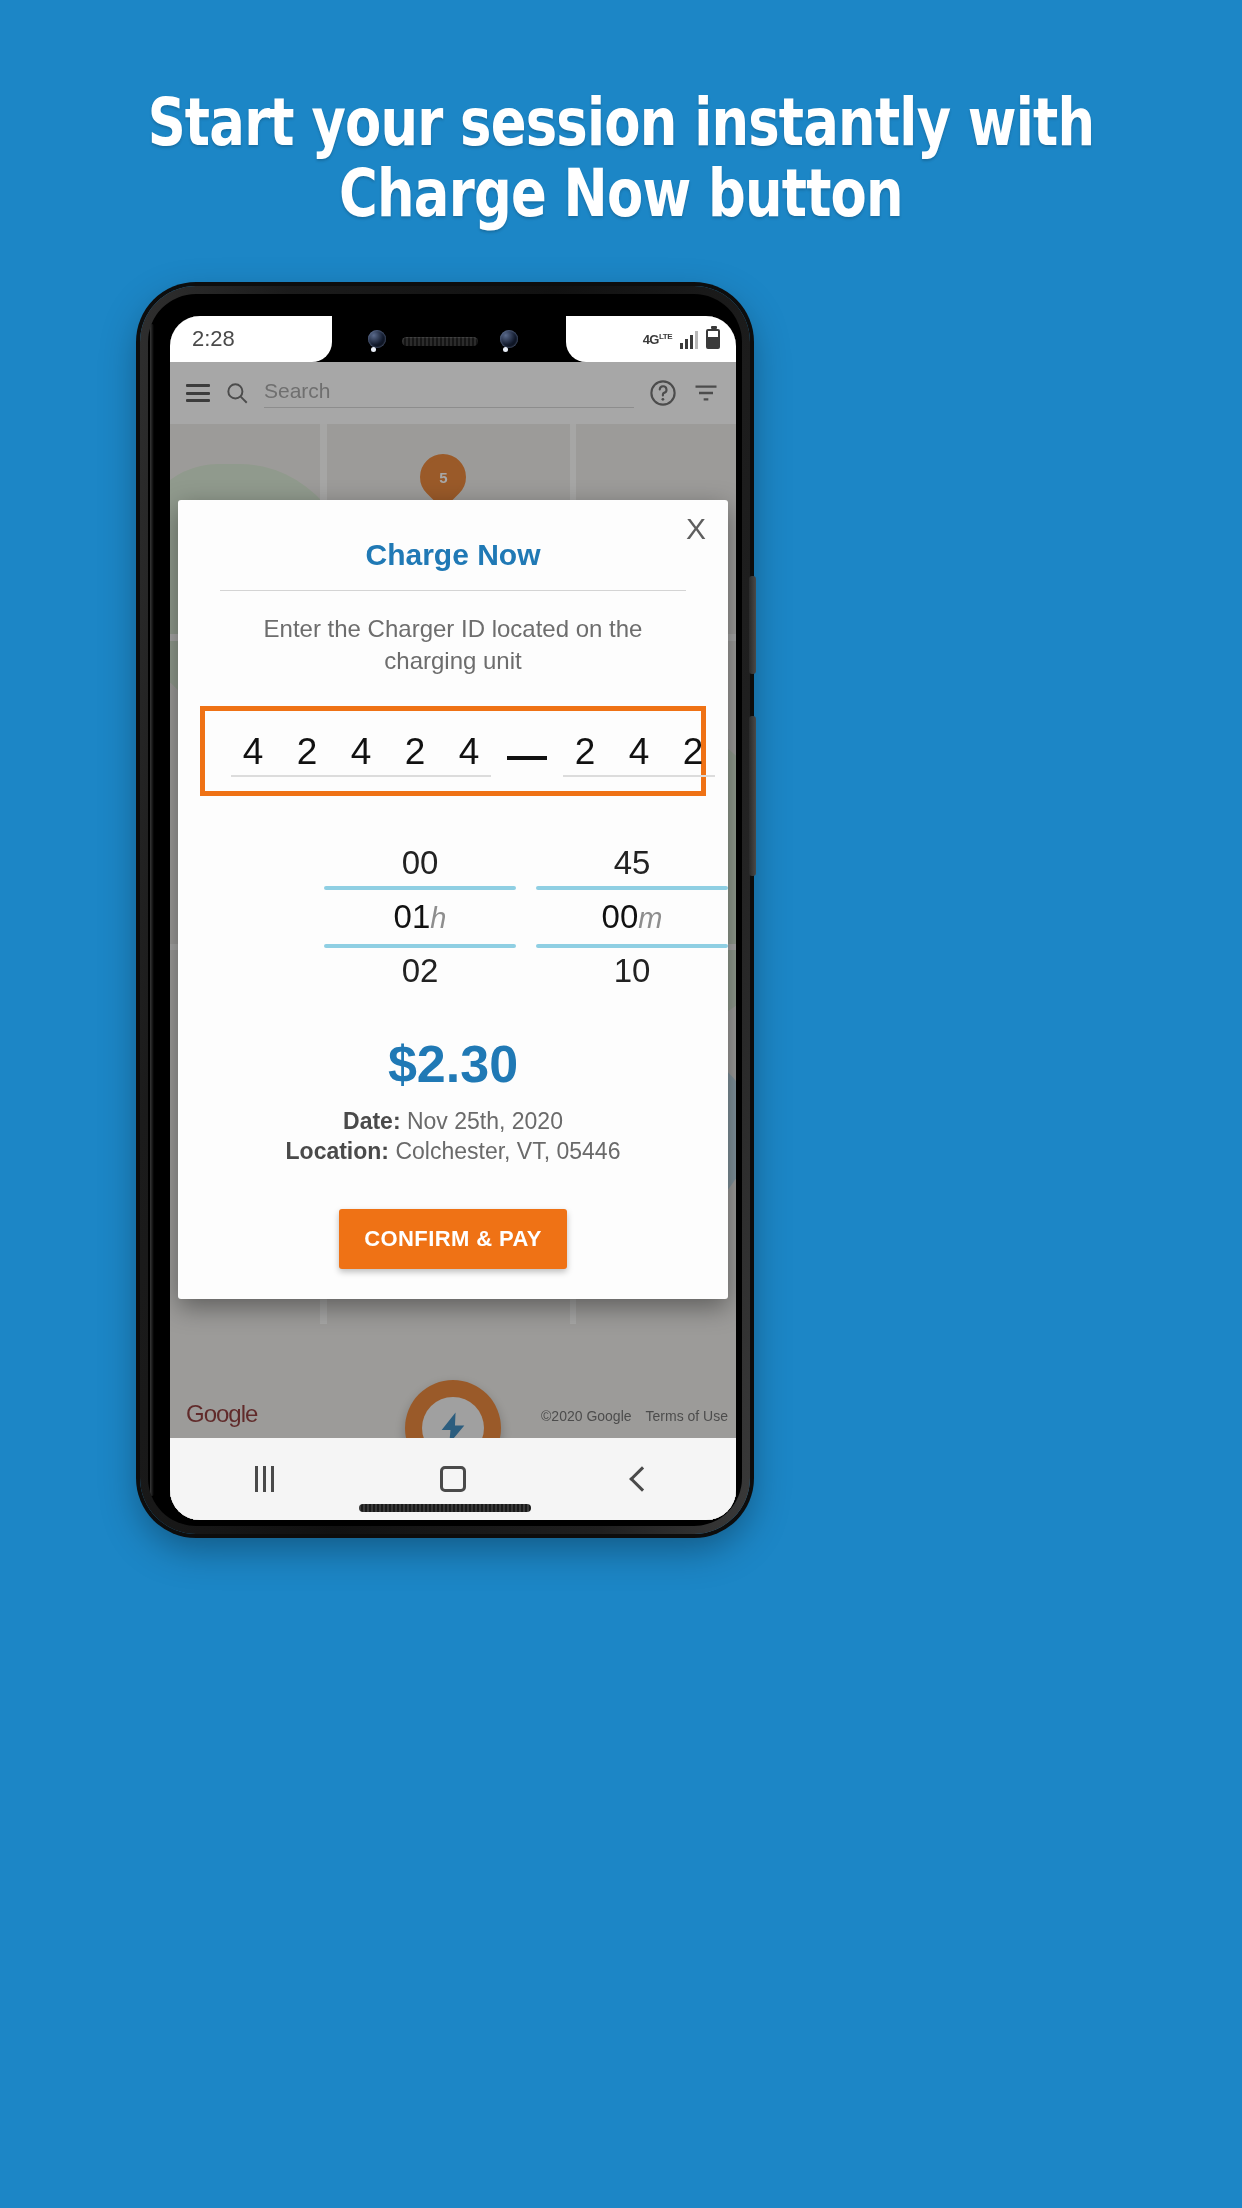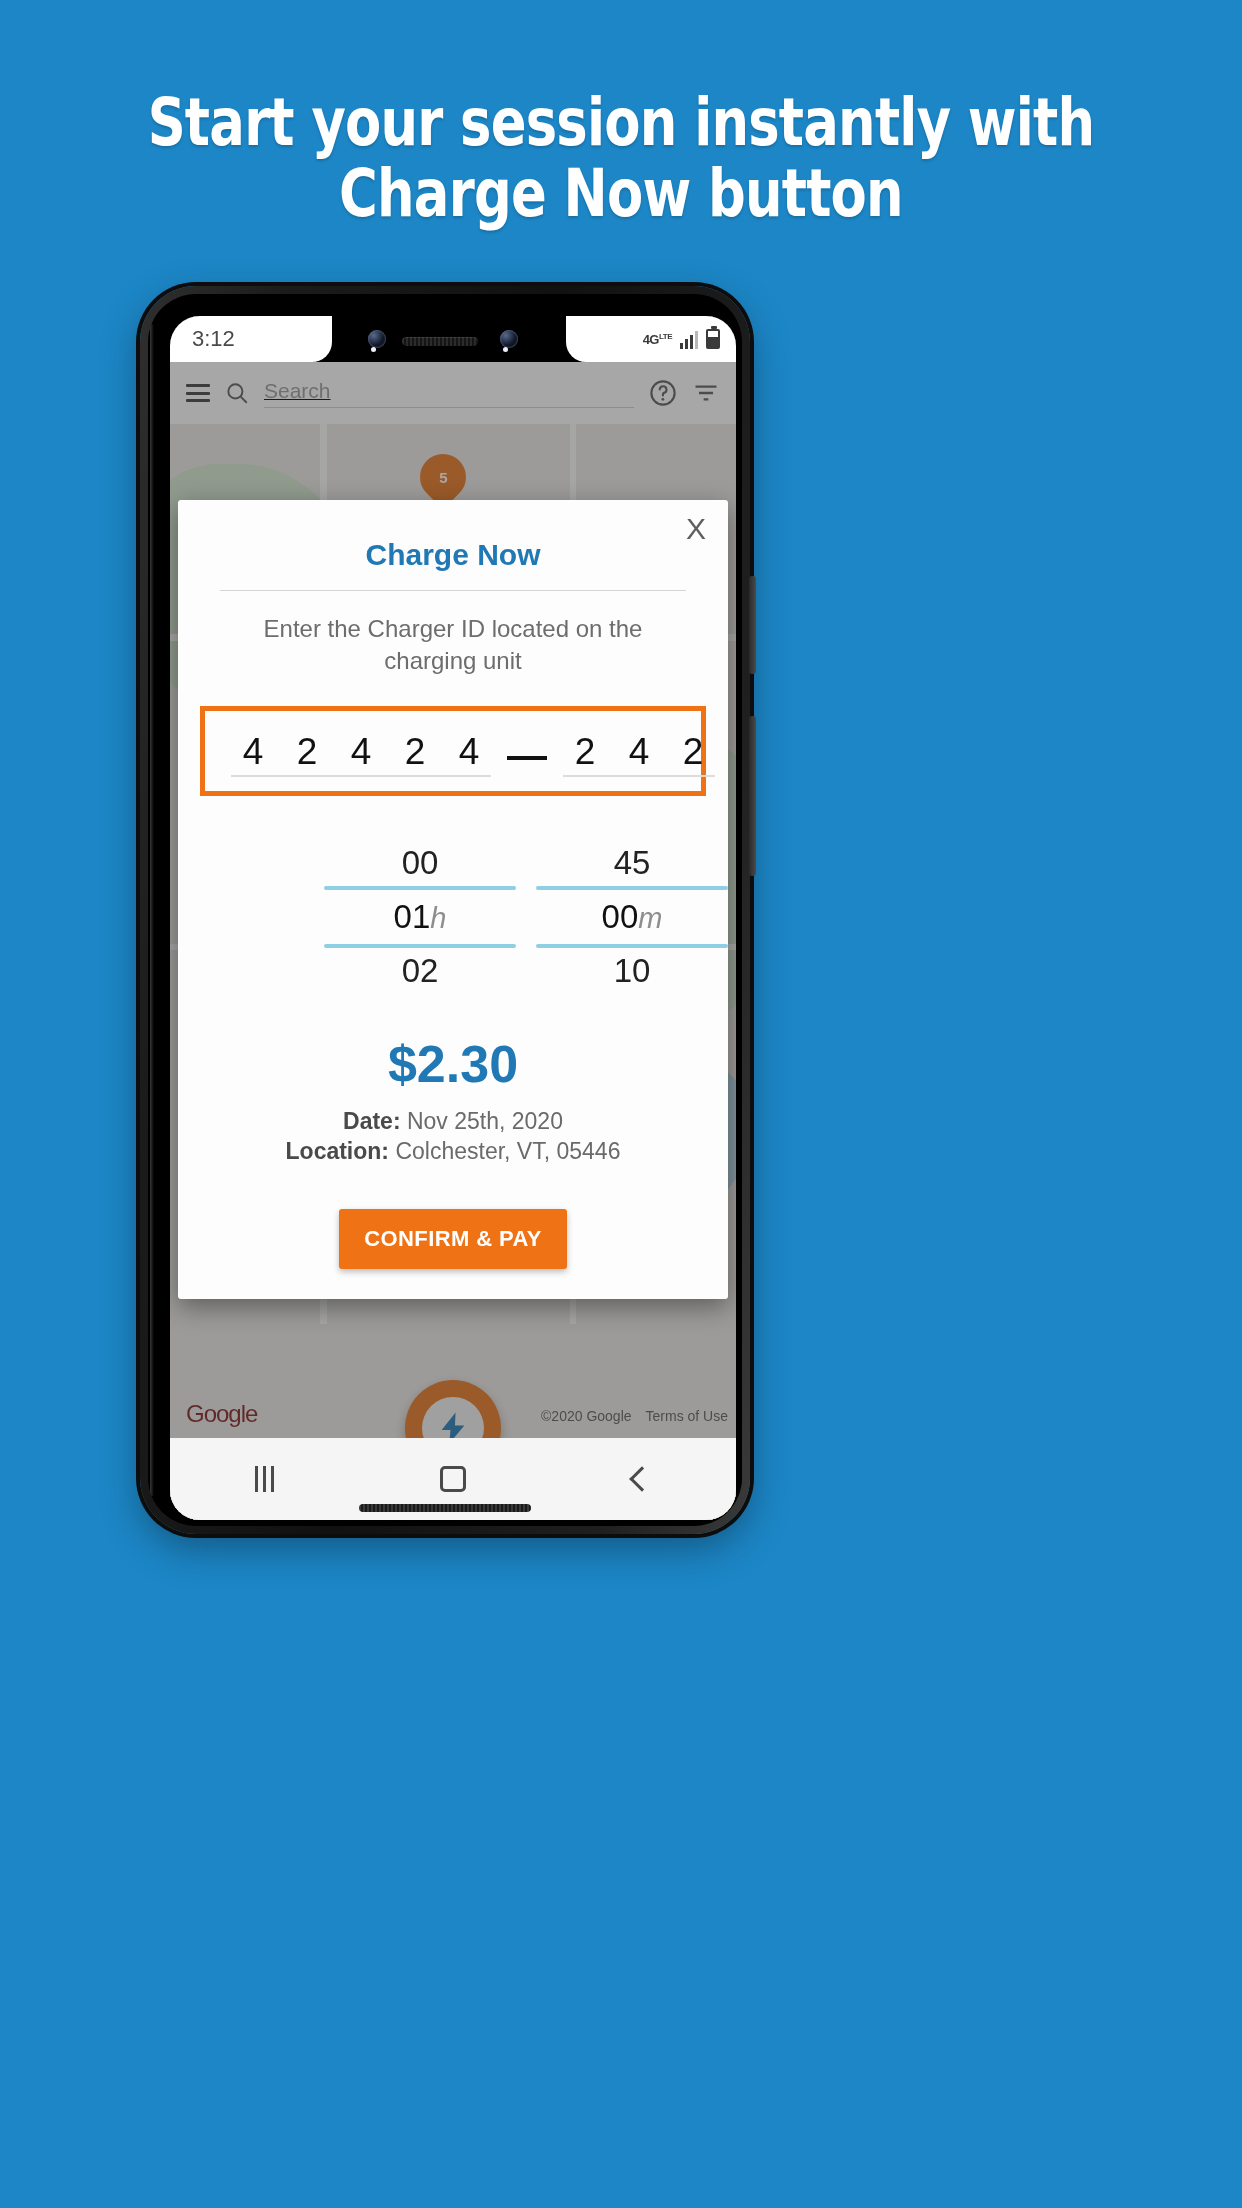--- a/index.html
+++ b/index.html
@@ -113,21 +113,21 @@
   
   .app-body { position:absolute; left:0; top:46px; right:0; bottom:0; background:#f2f2f2; }
 
   .appbar {
     position:relative; height:62px; background:#ffffff;
     display:flex; align-items:center; padding:0 16px; gap:14px;
   }
   .hamburger { width:24px; height:18px; display:flex; flex-direction:column; justify-content:space-between; }
   .hamburger span { display:block; height:3px; background:#3c3c3c; border-radius:1px; }
   .icon-svg { display:block; }
-  .search-field { flex:1; border-bottom:1.5px solid #cfcfcf; padding-bottom:4px;text-decoration:underline; }
+  .search-field { flex:1; border-bottom:1.5px solid #cfcfcf; padding-bottom:4px; }
   .search-ph { font-size:21px; color:#9a9a9a; }
 
   
   .map { position:absolute; left:0; top:62px; right:0; bottom:0; overflow:hidden;
          background:#eceae6; }
   .map-road { position:absolute; background:#fdfdfb; }
   .map-green { position:absolute; background:#d6e7cf; border-radius:40% 55% 45% 60%; }
   .map-water { position:absolute; background:#b8d9ea; border-radius:50% 40% 60% 45%; }
   .map-label { position:absolute; font-size:15px; color:#5a5a5a; }
   .pin {
@@ -268,21 +268,21 @@
         <div class="cam c1">
             <div class="cam-dot"></div>
           </div>
         <div class="speaker"></div>
         <div class="cam c2">
             <div class="cam-dot"></div>
           </div>
       </div>
 
       <div class="statusbar-left">
-        <span class="status-time">3:12</span>
+        <span class="status-time">2:28</span>
       </div>
 
       <div class="statusbar-right">
         <span class="net-label">
           <span>4G</span>
             <sup>LTE</sup>
         </span>
         <span class="sig-bars">
             <i></i>
             <i></i>

